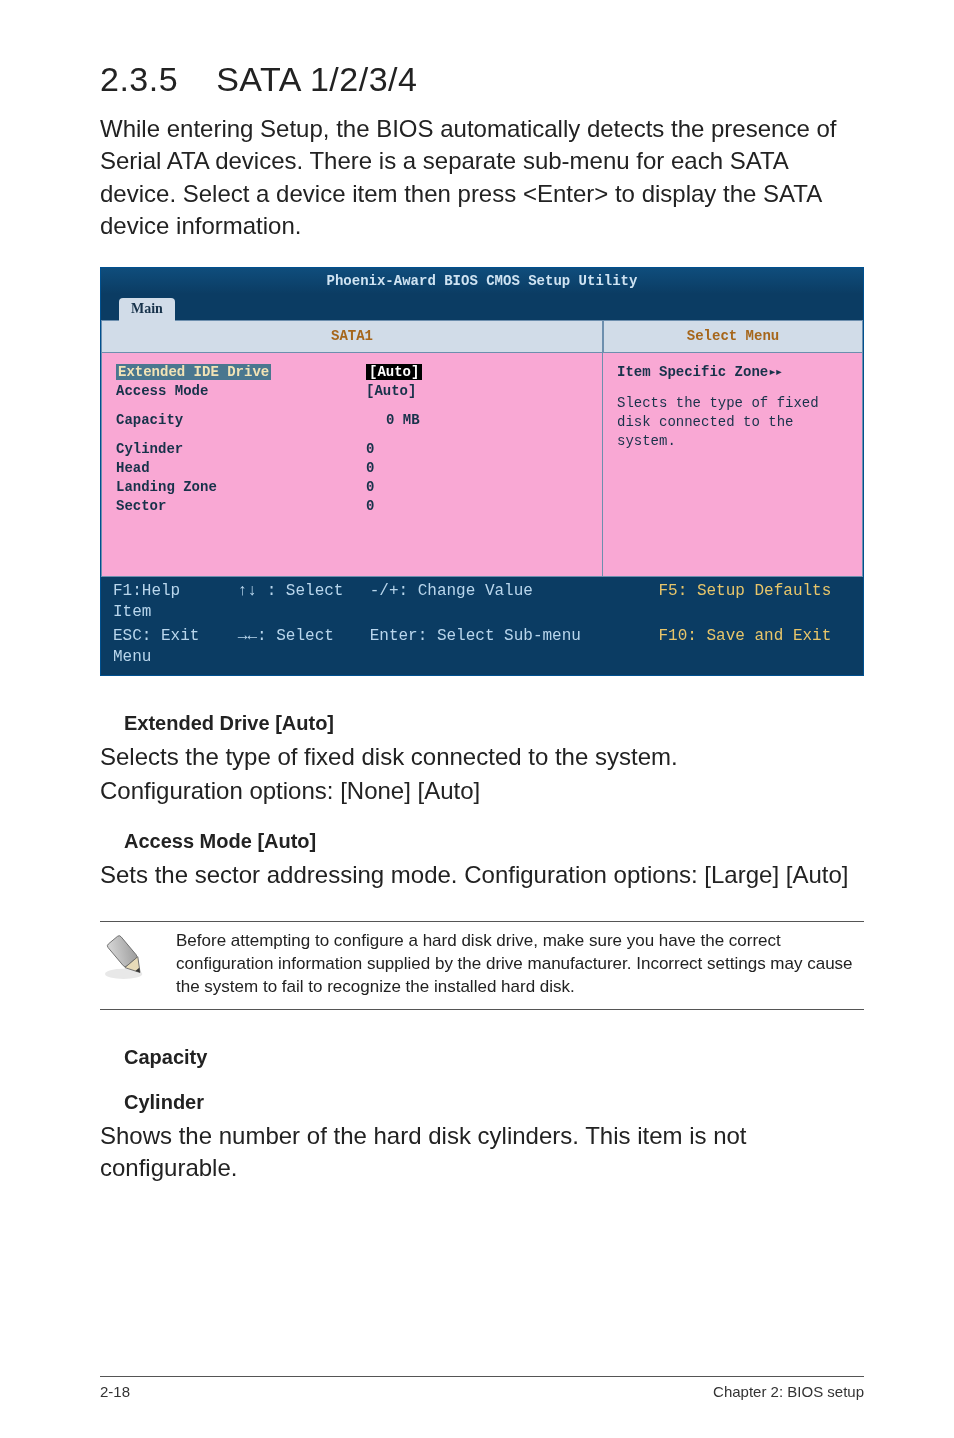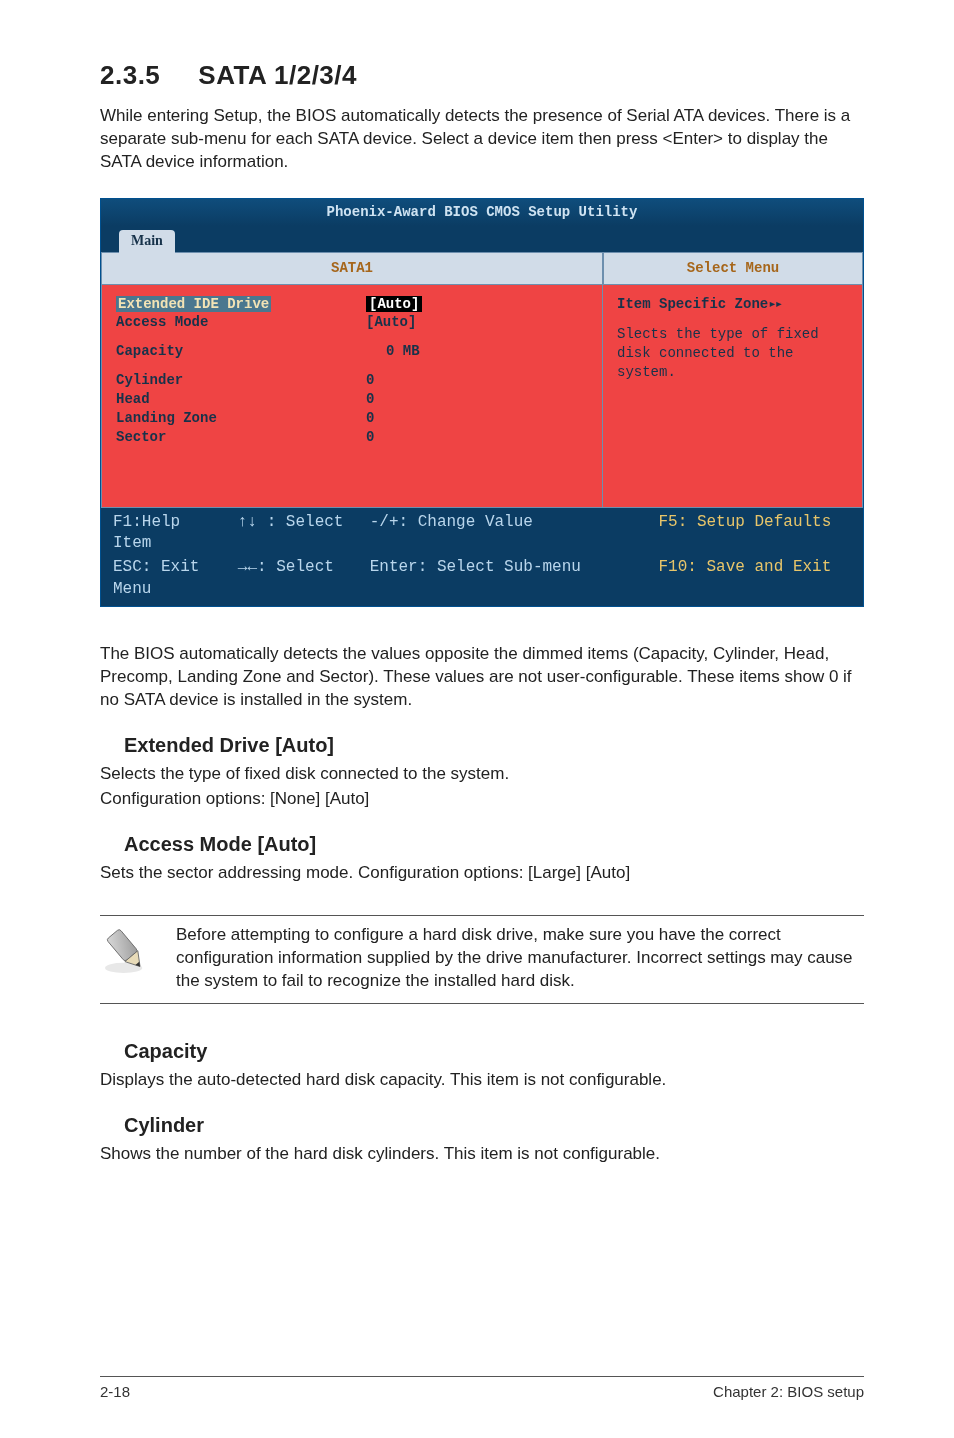--- a/index.html
+++ b/index.html
@@ -1,21 +1,21 @@
 <!DOCTYPE html>
 <html><head>
 <meta charset="utf-8">
 <style>
   * { box-sizing: border-box; margin: 0; padding: 0; }
   html, body { width: 954px; height: 1438px; background: #fff; font-family: Arial, Helvetica, sans-serif; color: #222; }
   .page { padding: 60px 90px 40px 100px; position: relative; height: 100%; }
-  h2.section-heading { font-size: 26px; font-weight: bold; margin-bottom: 14px; letter-spacing: 0.5px; }
+  h2.section-heading { font-size: 34px; font-weight: normal; margin-bottom: 14px; letter-spacing: 0.5px; }
   h2.section-heading .num { display: inline-block; margin-right: 38px; }
-  p.body { font-size: 17px; line-height: 1.35; margin-bottom: 14px; }
-  .bios-box { margin: 24px 0 36px 0; border: 1.5px solid #00508f; background: #ef4444; font-family: "Courier New", monospace; font-size: 14px; line-height: 1.35; color: #17324a; }
+  p.body { font-size: 24px; line-height: 1.35; margin-bottom: 14px; }
+  .bios-box { margin: 24px 0 36px 0; border: 1.5px solid #00508f; background: #f9a8d4; font-family: "Courier New", monospace; font-size: 14px; line-height: 1.35; color: #17324a; }
   .bios-titlebar { background: linear-gradient(#0f4d7c,#0b3c63); color: #cfe3f2; text-align: center; padding: 4px 0; font-weight: bold; }
   .bios-tabrow { background: #0b3c63; height: 26px; position: relative; }
   .bios-tab { position: absolute; top: 4px; left: 18px; background: #d1dce8; color: #17324a; padding: 2px 12px; border-top-left-radius: 4px; border-top-right-radius: 4px; font-weight: bold; font-family: Liberation Serif, serif; }
   .bios-grid { display: grid; grid-template-columns: 1fr 260px; }
   .bios-left-head, .bios-right-head { text-align: center; padding: 6px 0; font-weight: bold; border: 1px solid #6d8fae; color: #a6661b; background: #d1dce8; }
   .bios-left-body { border: 1px solid #6d8fae; border-top: none; padding: 10px 14px 60px 14px; min-height: 210px; font-weight: bold; }
   .bios-right-body { border: 1px solid #6d8fae; border-top: none; border-left: none; padding: 10px 14px; color: #17324a; }
   .bios-row { display: flex; }
   .bios-label { flex: 0 0 200px; }
   .bios-val { flex: 1; padding-left: 50px; }
@@ -96,21 +96,20 @@
     <div class="bios-foot">
       <div><span>F1:Help</span>&nbsp;&nbsp;&nbsp;&nbsp;&nbsp;&nbsp;<span>↑↓ : Select Item</span></div>
       <div>-/+: Change Value</div>
       <div class="gold">F5: Setup Defaults</div>
       <div><span>ESC: Exit</span>&nbsp;&nbsp;&nbsp;&nbsp;<span>→←: Select Menu</span></div>
       <div>Enter: Select Sub-menu</div>
       <div class="gold">F10: Save and Exit</div>
     </div>
   </div>
 
-  <p class="body">The BIOS automatically detects the values opposite the dimmed items (Capacity, Cylinder,  Head, Precomp, Landing Zone and Sector). These values are not user-configurable. These items show 0 if no SATA device is installed in the system.</p>
 
   <h3 class="subhead">Extended Drive [Auto]</h3>
   <p class="body" style="margin-bottom:2px">Selects the type of fixed disk connected to the system.</p>
   <p class="body">Configuration options: [None] [Auto]</p>
 
   <h3 class="subhead">Access Mode [Auto]</h3>
   <p class="body">Sets the sector addressing mode. Configuration options: [Large] [Auto]</p>
 
   <div class="note-block">
     <div class="note-inner">
@@ -126,21 +125,20 @@
           <rect x="22" y="6" width="20" height="34" rx="3" fill="url(#g1)" stroke="#666"></rect>
           <polygon points="22,40 42,40 32,56" fill="#e8dbb8" stroke="#666"></polygon>
           <polygon points="29,51 35,51 32,56" fill="#333"></polygon>
         </g>
       </svg>
       <div class="note-text">Before attempting to configure a hard disk drive, make sure you have the correct configuration information supplied by the drive manufacturer. Incorrect settings may cause the system to fail to recognize the installed hard disk.</div>
     </div>
   </div>
 
   <h3 class="subhead">Capacity</h3>
-  <p class="body">Displays the auto-detected hard disk capacity. This item is not configurable.</p>
 
   <h3 class="subhead">Cylinder</h3>
   <p class="body">Shows the number of the hard disk cylinders. This item is not configurable.</p>
 
   <div class="footer">
     <span>2-18</span>
     <span>Chapter 2: BIOS setup</span>
   </div>
 
 </div>

